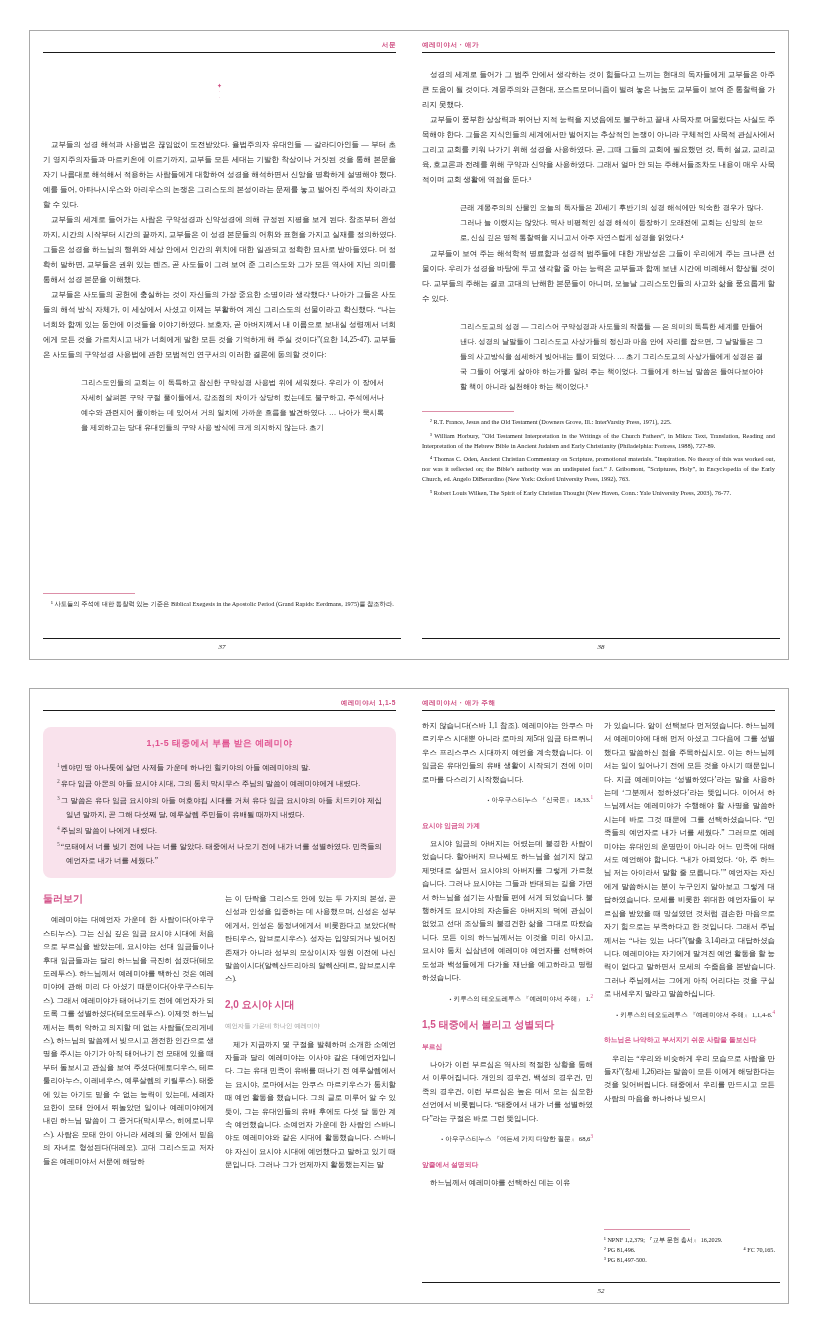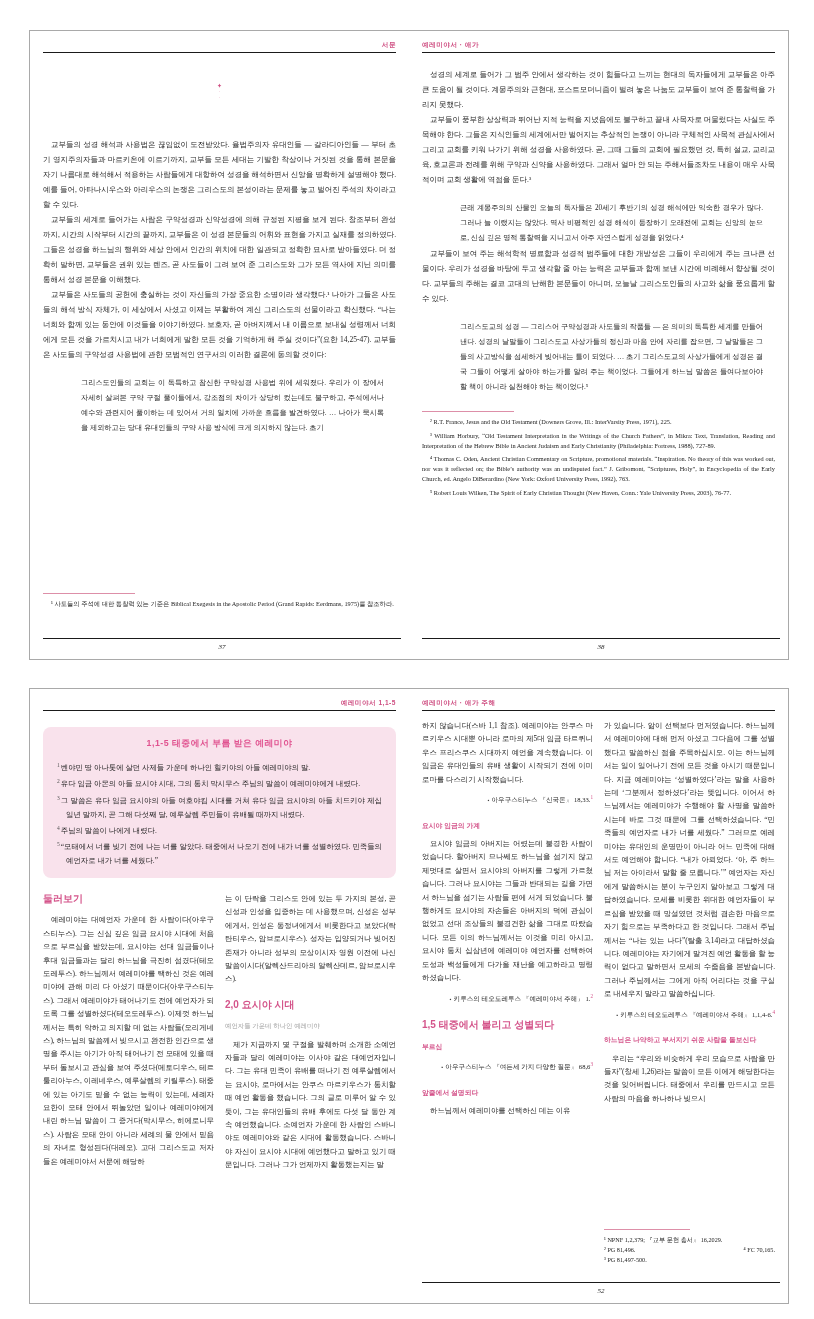--- a/index.html
+++ b/index.html
@@ -158,20 +158,21 @@
 
     <div class="cols">
       <div class="col">
         <p>하지 않습니다(스바 1,1 참조). 예레미야는 안쿠스 마르키우스 시대뿐 아니라 로마의 제5대 임금 타르퀴니우스 프리스쿠스 시대까지 예언을 계속했습니다. 이 임금은 유대인들의 유배 생활이 시작되기 전에 이미 로마를 다스리기 시작했습니다.</p>
         <div class="cite"><span class="bullet">▪</span><span>아우구스티누스 『신국론』 18,33.</span><span class="mark">1</span></div>
         <div class="col-sub">요시야 임금의 가계</div>
         <p class="ind">요시야 임금의 아버지는 어렸는데 불경한 사람이었습니다. 할아버지 므나쎄도 하느님을 섬기지 않고 제멋대로 살면서 요시야의 아버지를 그렇게 가르쳤습니다. 그러나 요시야는 그들과 반대되는 길을 가면서 하느님을 섬기는 사람들 편에 서게 되었습니다. 불행하게도 요시야의 자손들은 아버지의 덕에 관심이 없었고 선대 조상들의 불경건한 삶을 그대로 따랐습니다. 모든 이의 하느님께서는 이것을 미리 아시고, 요시야 통치 십삼년에 예레미야 예언자를 선택하여 도성과 백성들에게 다가올 재난을 예고하라고 명령하셨습니다.</p>
         <div class="cite"><span class="bullet">▪</span><span>키루스의 테오도레투스 『예레미야서 주해』 1.</span><span class="mark">2</span></div>
         <div class="col-h mid">1,5 태중에서 불리고 성별되다</div>
         <div class="col-sub" style="margin-top:4px;">부르심</div>
+        <p class="ind">나아가 이런 부르심은 역사의 적절한 상황을 통해서 이루어집니다. 개인의 경우건, 백성의 경우건, 민족의 경우건, 이런 부르심은 높은 데서 오는 심오한 선언에서 비롯됩니다. “태중에서 내가 너를 성별하였다”라는 구절은 바로 그런 뜻입니다.</p>
         <div class="cite"><span class="bullet">▪</span><span>아우구스티누스 『여든세 가지 다양한 질문』 68,6</span><span class="mark">3</span></div>
         <div class="col-sub">앞줄에서 설명되다</div>
         <p class="ind">하느님께서 예레미야를 선택하신 데는 이유</p>
       </div>
 
       <div class="col">
         <p>가 있습니다. 앎이 선택보다 먼저였습니다. 하느님께서 예레미야에 대해 먼저 아셨고 그다음에 그를 성별했다고 말씀하신 점을 주목하십시오. 이는 하느님께서는 일이 일어나기 전에 모든 것을 아시기 때문입니다. 지금 예레미야는 ‘성별하였다’라는 말을 사용하는데 ‘그분께서 정하셨다’라는 뜻입니다. 이어서 하느님께서는 예레미야가 수행해야 할 사명을 말씀하시는데 바로 그것 때문에 그를 선택하셨습니다. “민족들의 예언자로 내가 너를 세웠다.” 그러므로 예레미야는 유대인의 운명만이 아니라 어느 민족에 대해서도 예언해야 합니다. “내가 아뢰었다. ‘아, 주 하느님 저는 아이라서 말할 줄 모릅니다.’” 예언자는 자신에게 말씀하시는 분이 누구인지 알아보고 그렇게 대답하였습니다. 모세를 비롯한 위대한 예언자들이 부르심을 받았을 때 망설였던 것처럼 겸손한 마음으로 자기 힘으로는 부족하다고 한 것입니다. 그래서 주님께서는 “나는 있는 나다”(탈출 3,14)라고 대답하셨습니다. 예레미야는 자기에게 맡겨진 예언 활동을 할 능력이 없다고 말하면서 모세의 수줍음을 본받습니다. 그러나 주님께서는 그에게 아직 어리다는 것을 구실로 내세우지 말라고 말씀하십니다.</p>
         <div class="cite"><span class="bullet">▪</span><span>키루스의 테오도레투스 『예레미야서 주해』 1,1,4-6.</span><span class="mark">4</span></div>
         <div class="col-sub">하느님은 나약하고 부서지기 쉬운 사람을 돌보신다</div>
         <p class="ind">우리는 “우리와 비슷하게 우리 모습으로 사람을 만들자”(창세 1,26)라는 말씀이 모든 이에게 해당한다는 것을 잊어버립니다. 태중에서 우리를 만드시고 모든 사람의 마음을 하나하나 빚으시</p>

